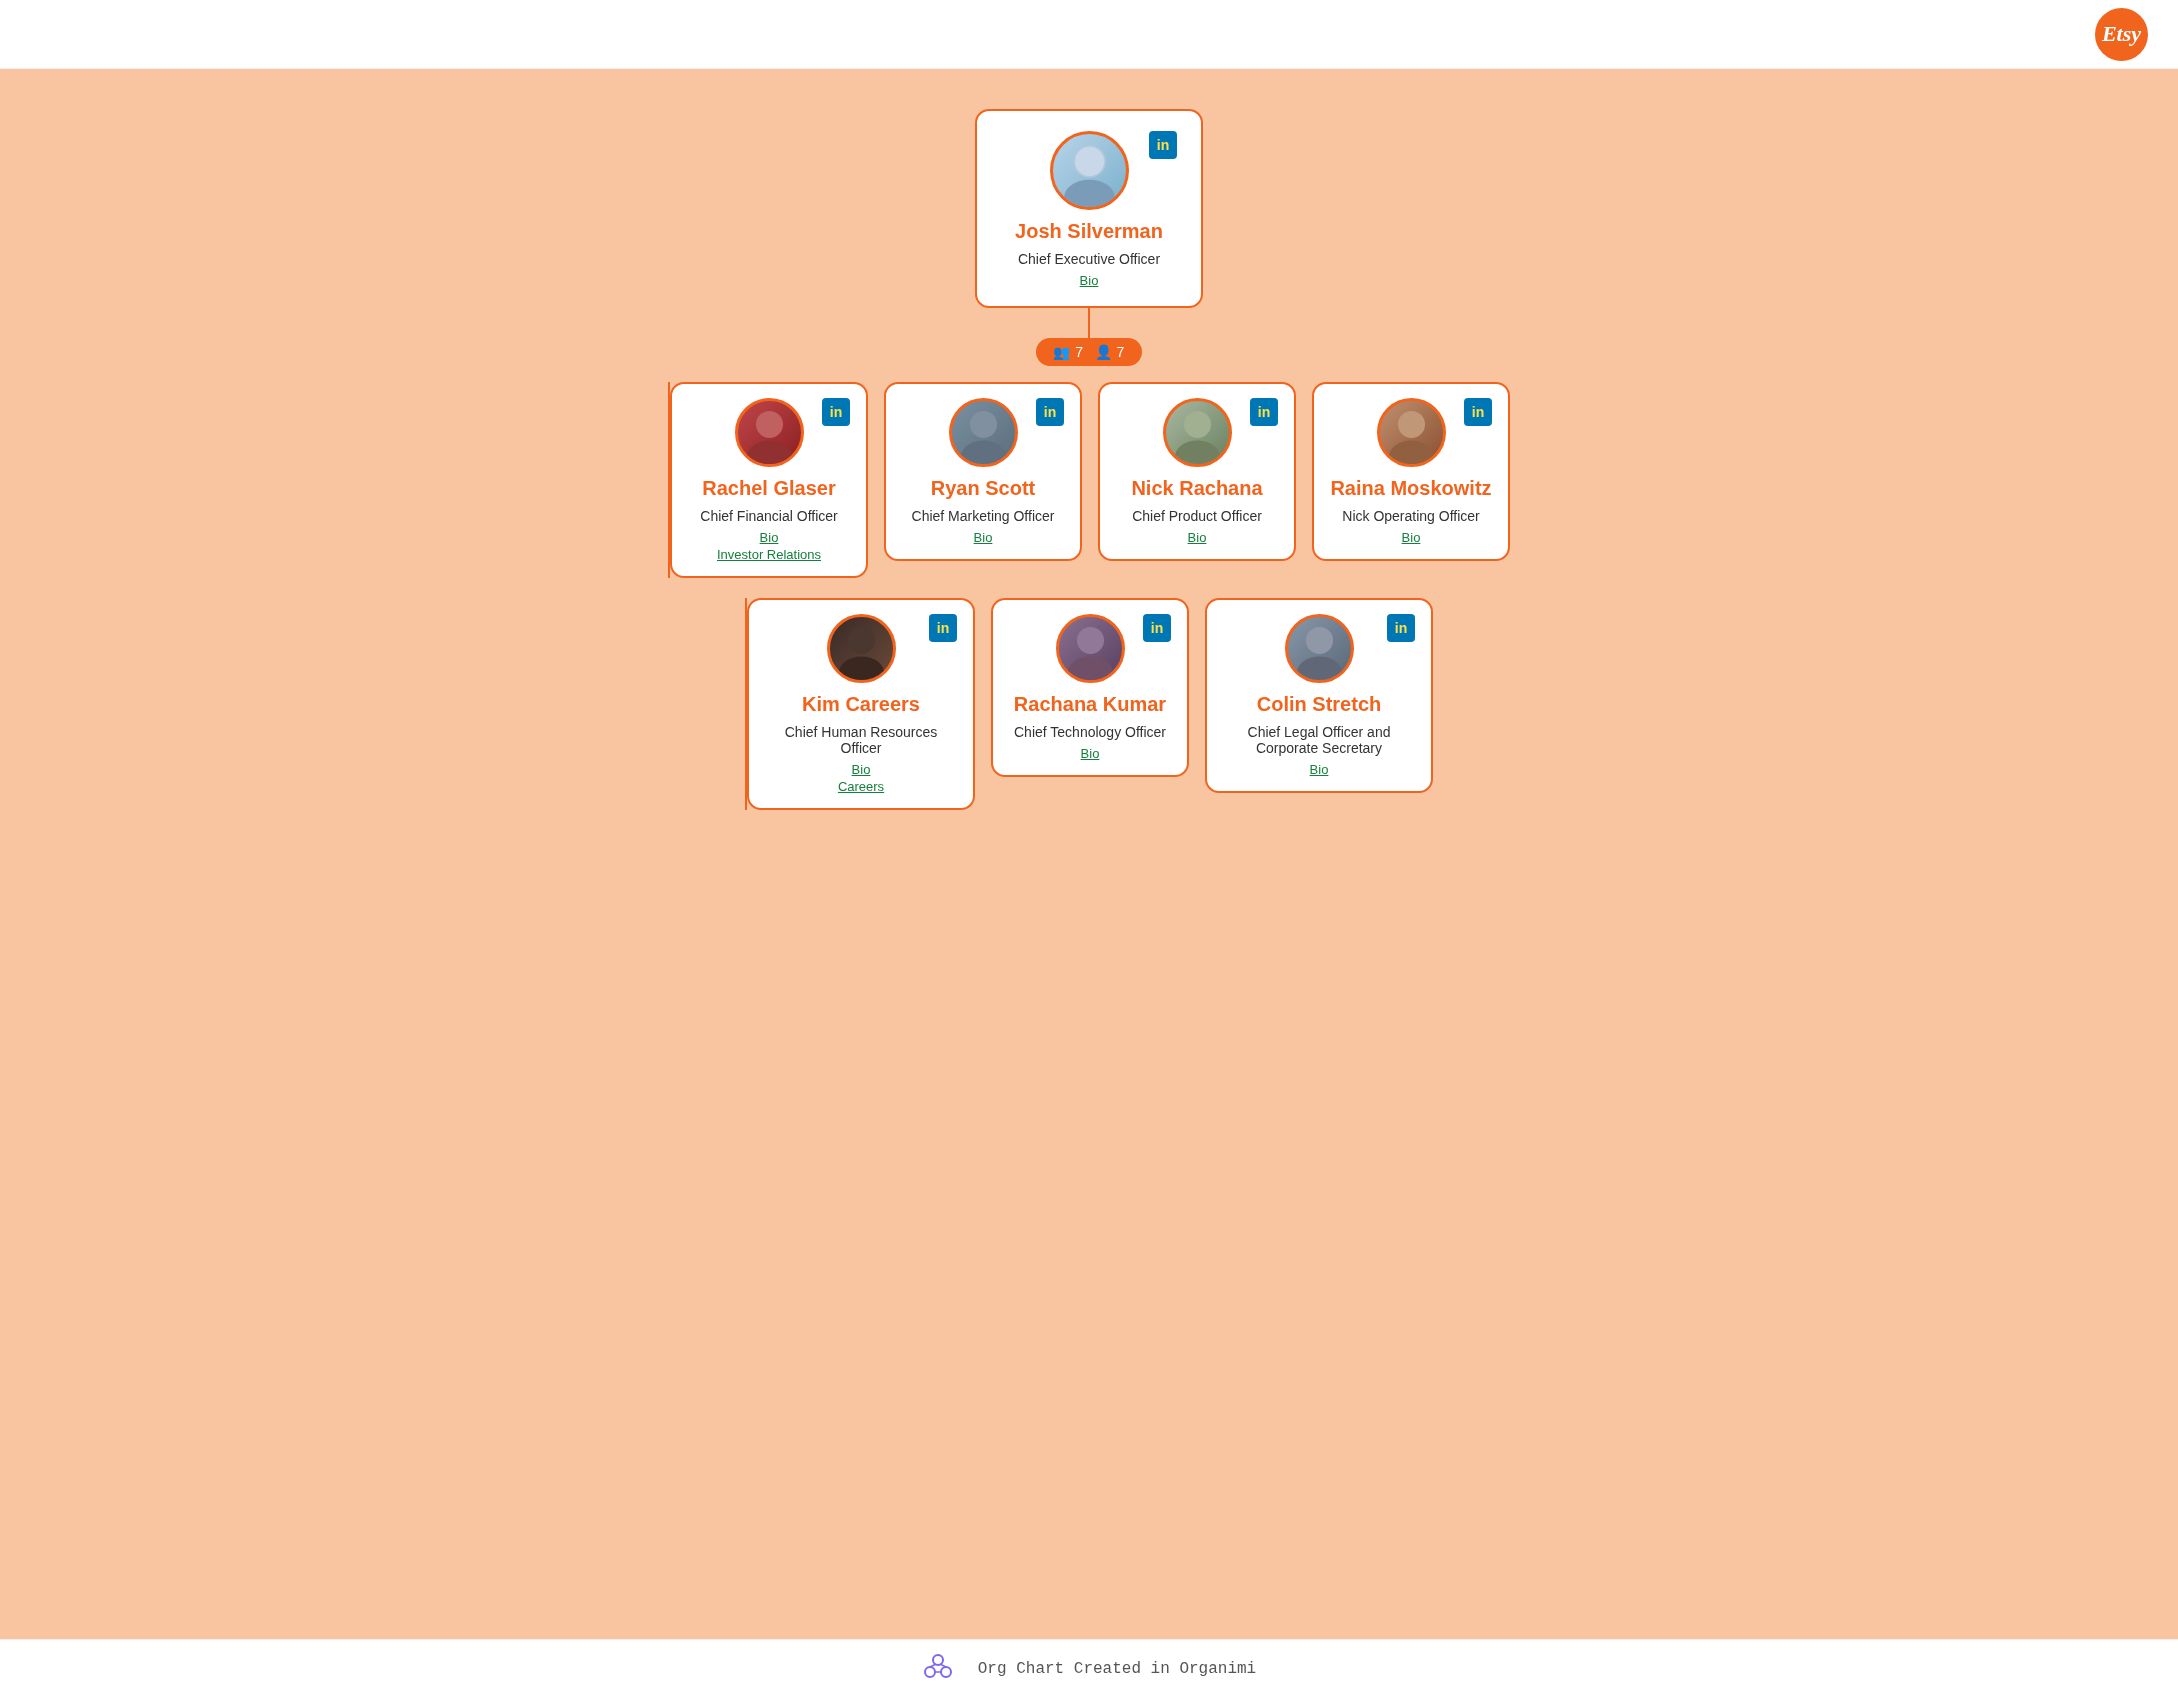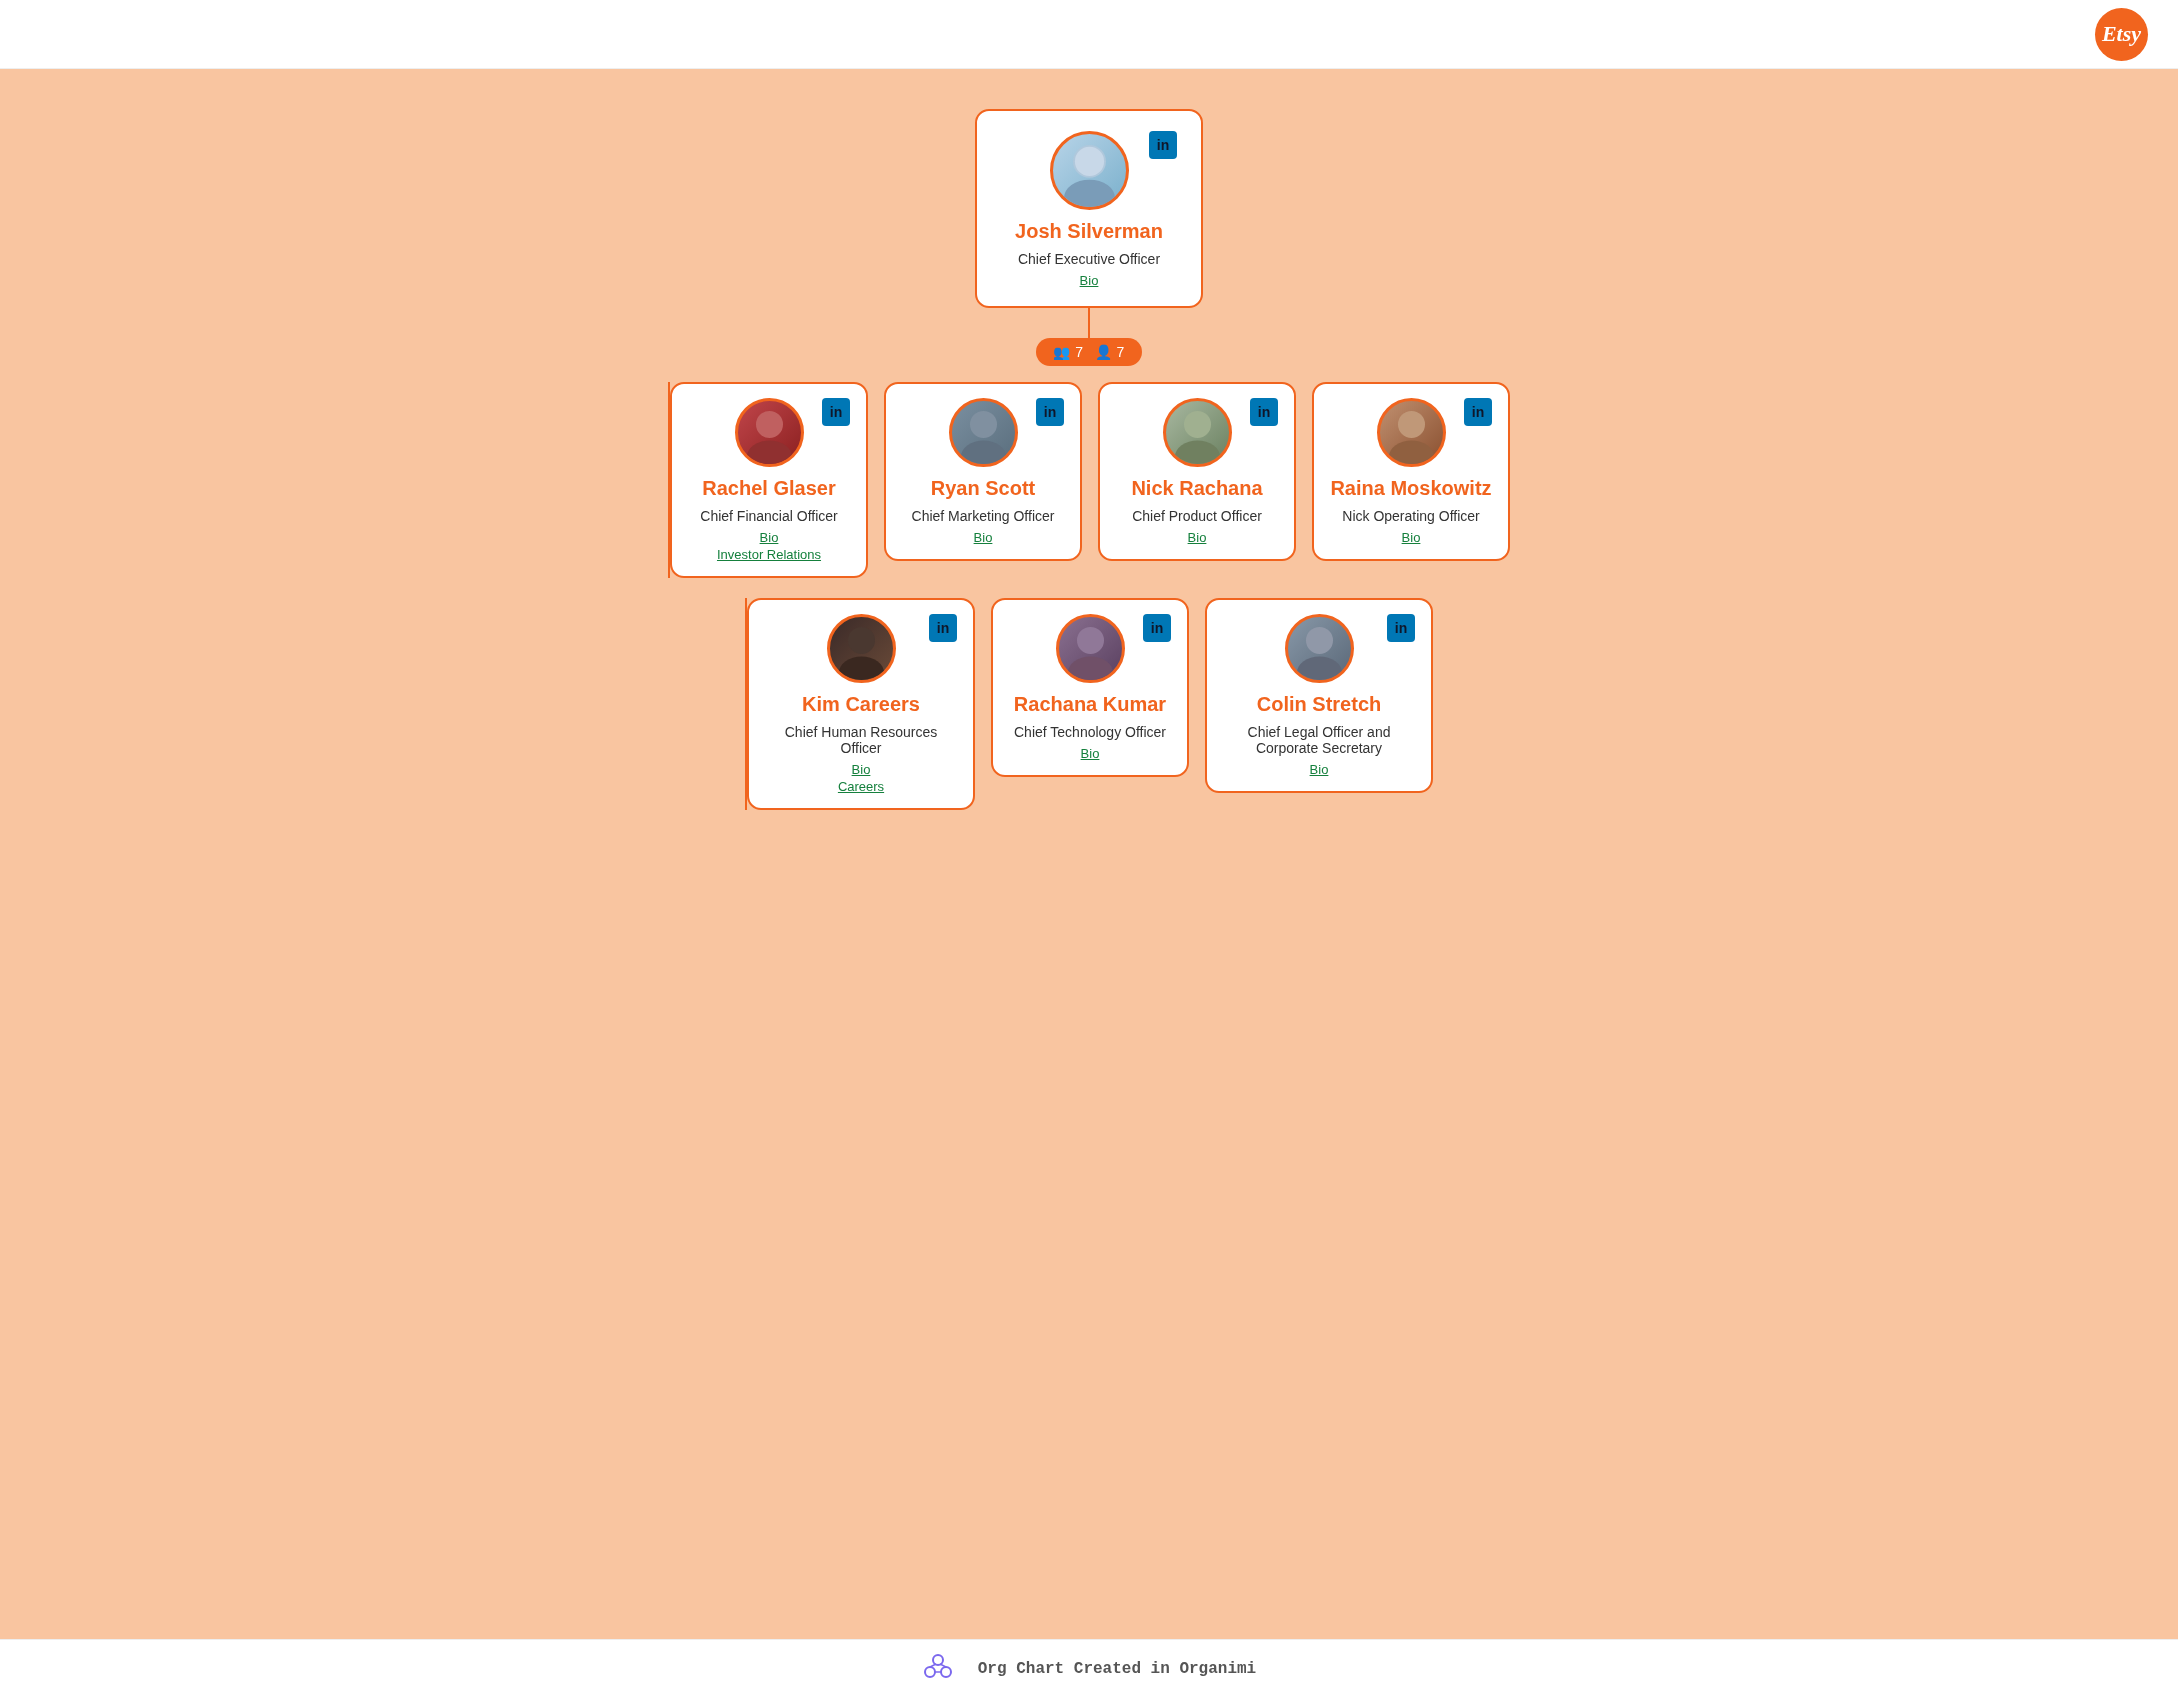--- a/index.html
+++ b/index.html
@@ -87,21 +87,21 @@
       position: absolute;
       top: 0;
       right: 0;
       width: 28px;
       height: 28px;
       background: #0077B5;
       border-radius: 4px;
       display: flex;
       align-items: center;
       justify-content: center;
-      color: #0f172a;
+      color: #fde047;
       font-size: 14px;
       font-weight: bold;
     }
     .node-name {
       color: #F1641E;
       font-weight: bold;
       font-size: 20px;
       margin-bottom: 4px;
     }
     .node-title {
@@ -151,21 +151,20 @@
 
     
     .footer {
       background: #fff;
       height: 59px;
       display: flex;
       align-items: center;
       justify-content: center;
       gap: 24px;
       border-top: 1px solid #eee;
-      font-weight: bold;
     }
     .organimi-icon {
       font-size: 22px;
     }
     .footer-text {
       font-size: 16px;
       color: #555;
       font-family: 'Courier New', monospace;
     }
 

